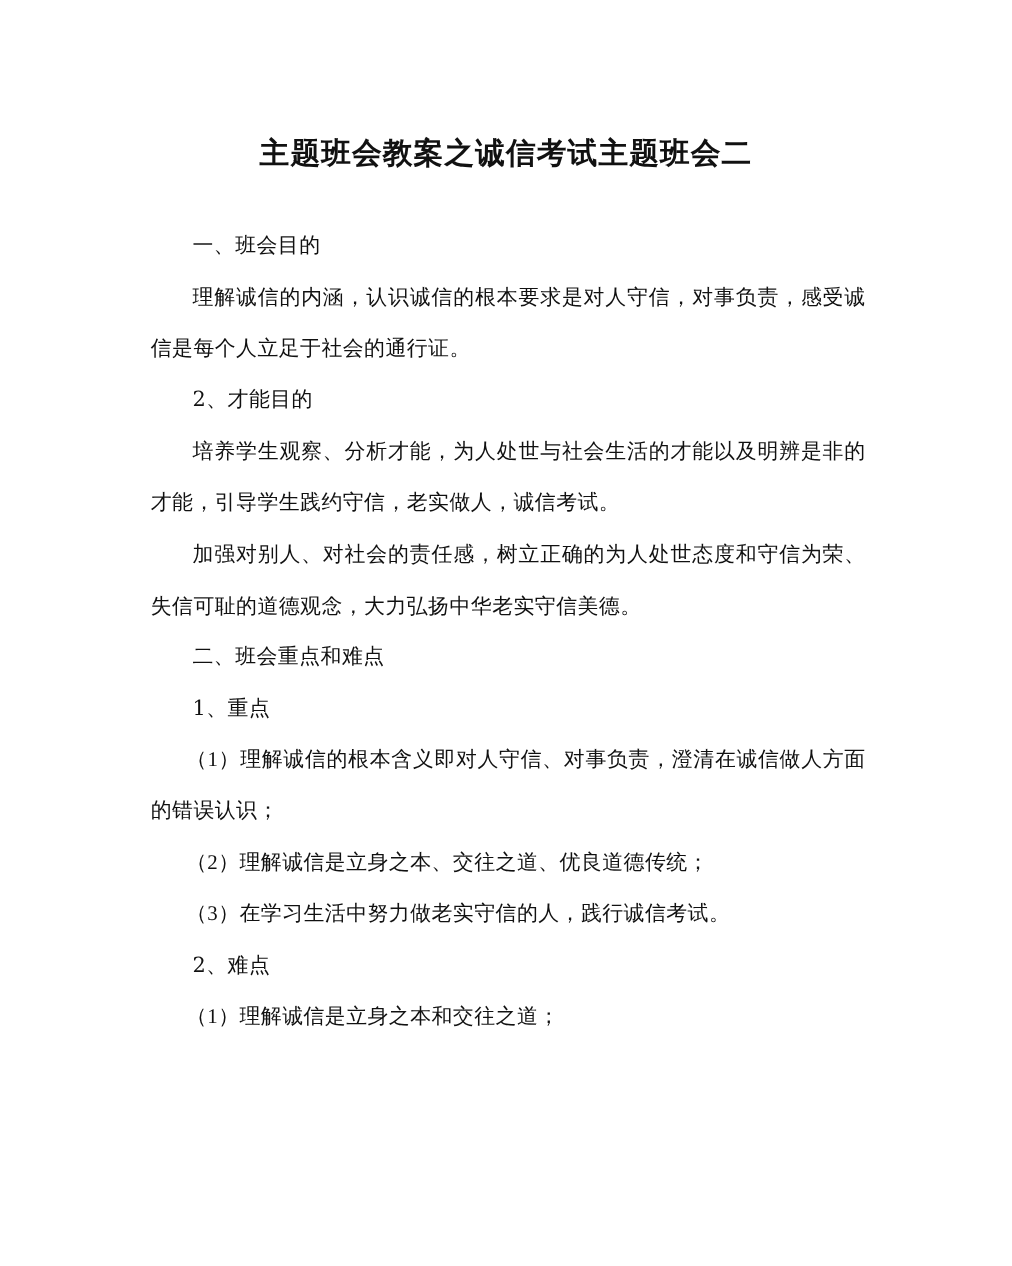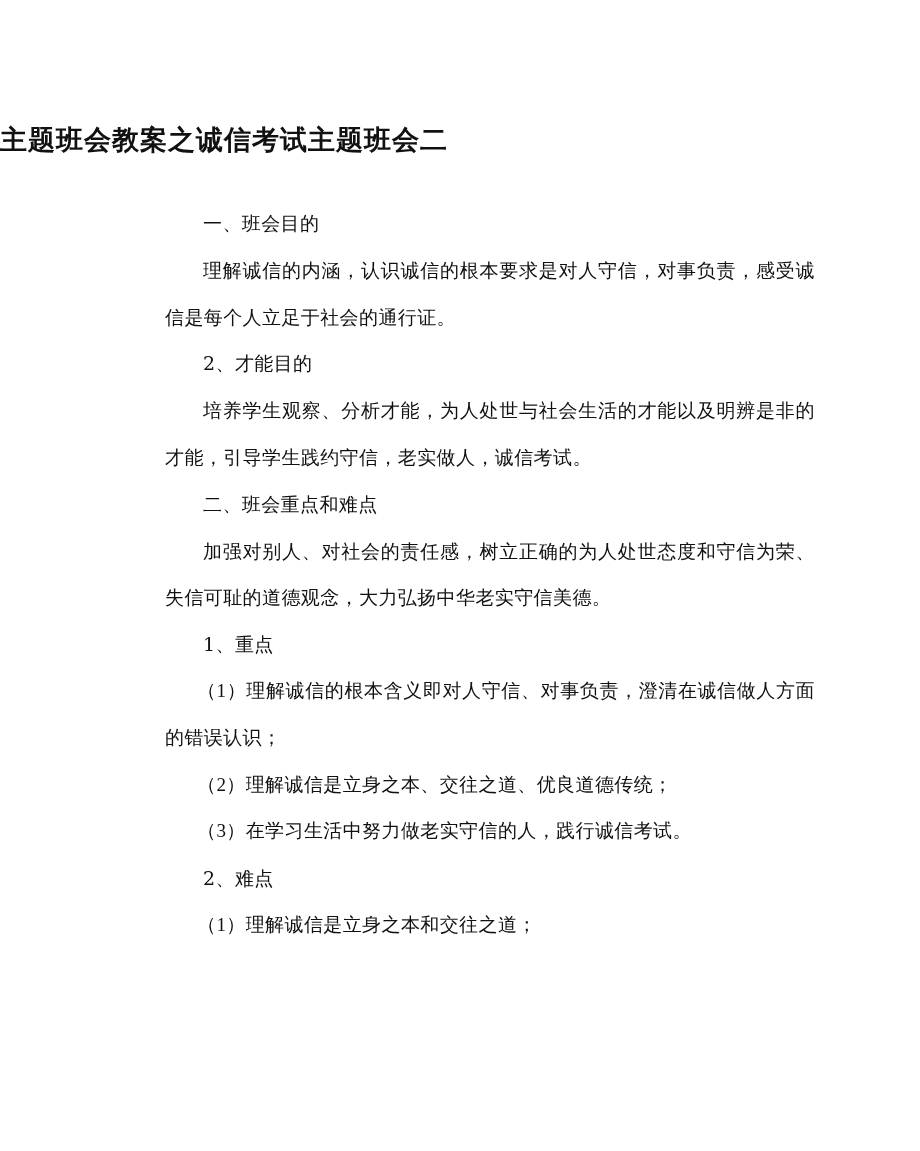--- a/index.html
+++ b/index.html
@@ -1,40 +1,40 @@
 <!DOCTYPE html>
 <html><head>
 <meta charset="utf-8">
 <style>
   html, body { margin: 0; padding: 0; background: #ffffff; }
   body { width: 920px; height: 1151px; position: relative; overflow: hidden;
          font-family: "DejaVu Serif", "Liberation Serif", serif; color: #111111; }
   .page { position: absolute; left: 0; top: 0; width: 920px; height: 1151px; background: #fff; }
-  .title { position: absolute; top: 118px; left: 0; width: 920px; 
+  .title { position: absolute; top: 118px; left: 0; width: 920px; text-align: center;
            font-size: 27px; font-weight: bold; letter-spacing: 1px; line-height: 44px;
            font-family: "DejaVu Sans", "Liberation Sans", sans-serif; }
-  .body-text { position: absolute; left: 137px; top: 200px; width: 650px; margin-left: 28px; }
+  .body-text { position: absolute; left: 137px; top: 200px; width: 650px; }
   .para { margin: 0; font-size: 19px; line-height: 46.8px; text-align: justify;
           text-indent: 38px; letter-spacing: 0.4px; white-space: normal; }
   .para.heading { }
   .para.sub { text-indent: 32px; font-family: Liberation Serif, serif; }
 </style>
 </head>
 <body>
 
 <div class="page">
   <div class="title">主题班会教案之诚信考试主题班会二</div>
 
   <div class="body-text">
     <p class="para heading">一、班会目的</p>
     <p class="para">理解诚信的内涵，认识诚信的根本要求是对人守信，对事负责，感受诚信是每个人立足于社会的通行证。</p>
     <p class="para">2、才能目的</p>
     <p class="para">培养学生观察、分析才能，为人处世与社会生活的才能以及明辨是非的才能，引导学生践约守信，老实做人，诚信考试。</p>
+    <p class="para">加强对别人、对社会的责任感，树立正确的为人处世态度和守信为荣、失信可耻的道德观念，大力弘扬中华老实守信美德。</p>
     <p class="para heading">二、班会重点和难点</p>
-    <p class="para">加强对别人、对社会的责任感，树立正确的为人处世态度和守信为荣、失信可耻的道德观念，大力弘扬中华老实守信美德。</p>
     <p class="para">1、重点</p>
     <p class="para sub">（1）理解诚信的根本含义即对人守信、对事负责，澄清在诚信做人方面的错误认识；</p>
     <p class="para sub">（2）理解诚信是立身之本、交往之道、优良道德传统；</p>
     <p class="para sub">（3）在学习生活中努力做老实守信的人，践行诚信考试。</p>
     <p class="para">2、难点</p>
     <p class="para sub">（1）理解诚信是立身之本和交往之道；</p>
   </div>
 </div>
 
 </body></html>

